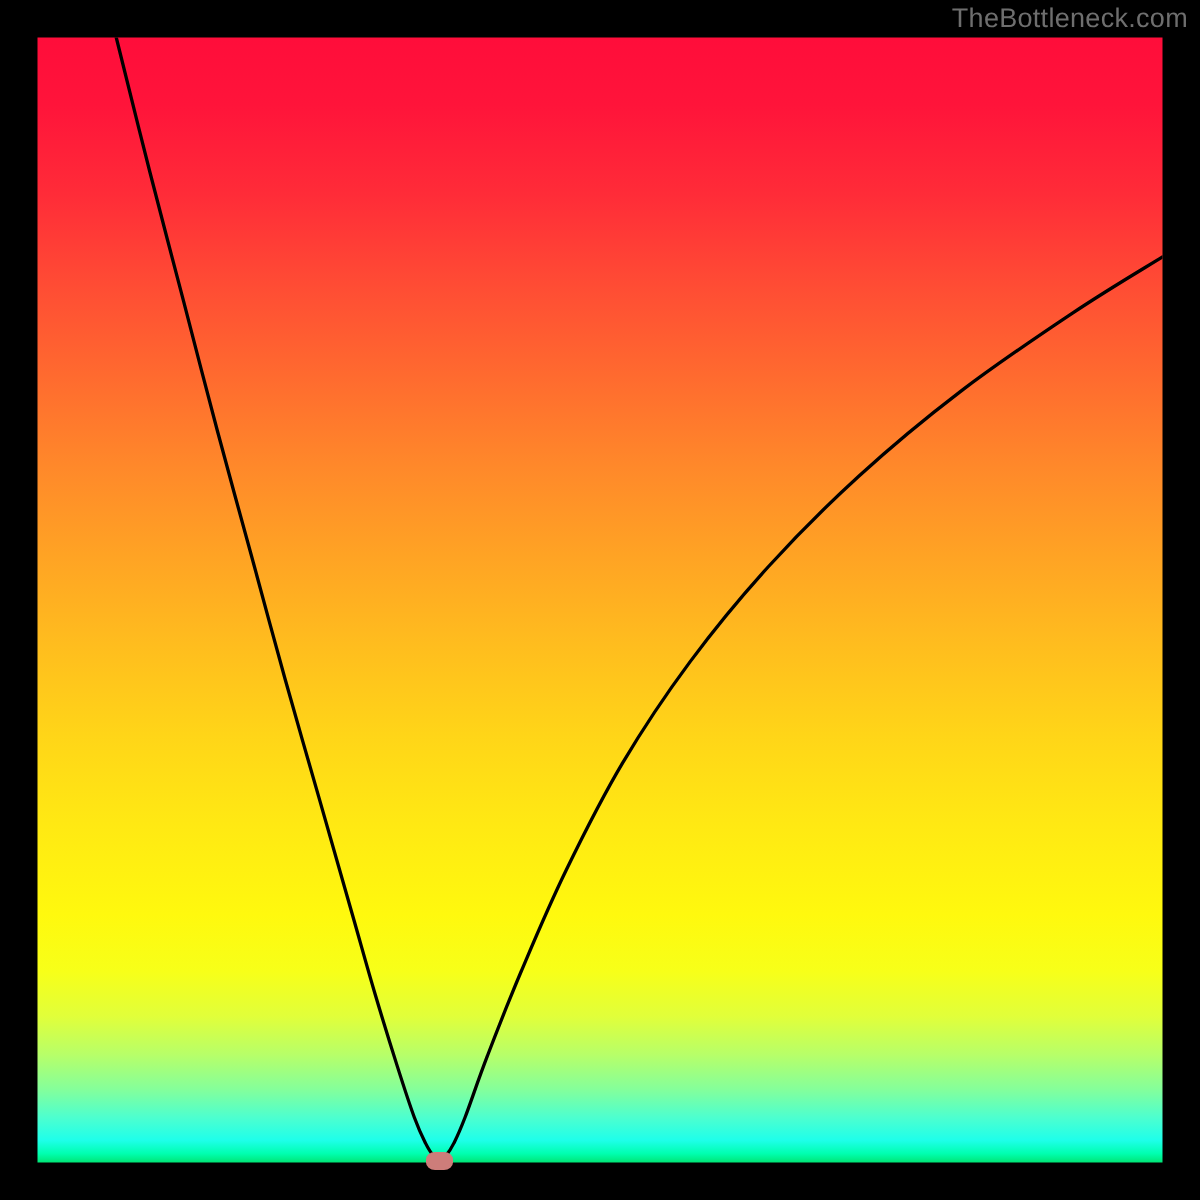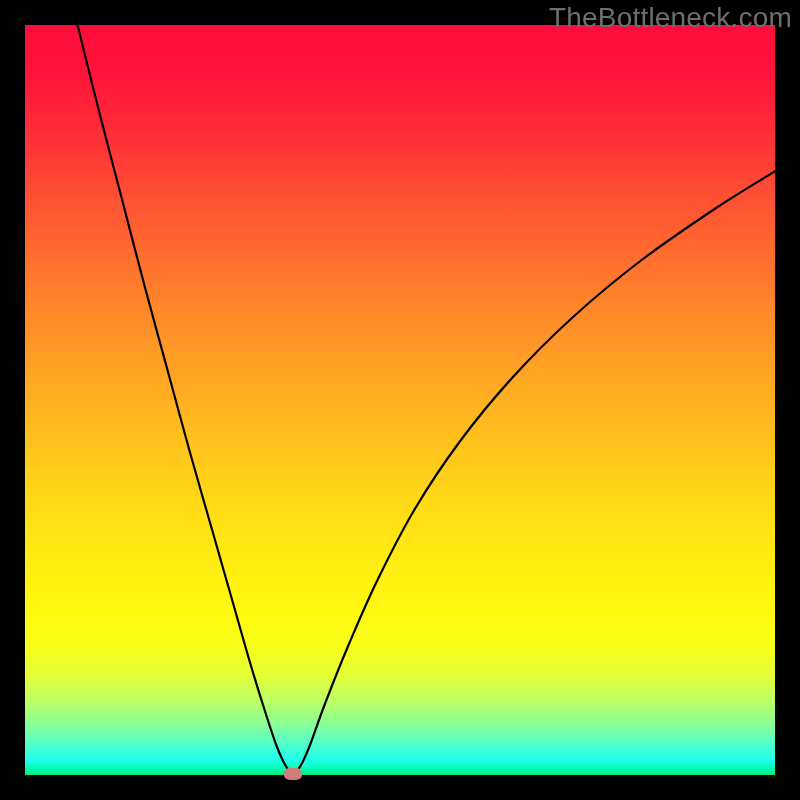--- a/index.html
+++ b/index.html
@@ -44,21 +44,21 @@
       #1fffea 98%,
       #00ffb0 99.2%,
       #00e676 100%
     );
   }
   .watermark {
     position: absolute;
     top: 2px;
     right: 8px;
     color: #6e6e6e;
-    font-size: 28px;
+    font-size: 18px;
     font-weight: 400;
     letter-spacing: 0.2px;
     user-select: none;
   }
   .curve-svg {
     position: absolute;
     left: 0;
     top: 0;
     width: 750px;
     height: 750px;

